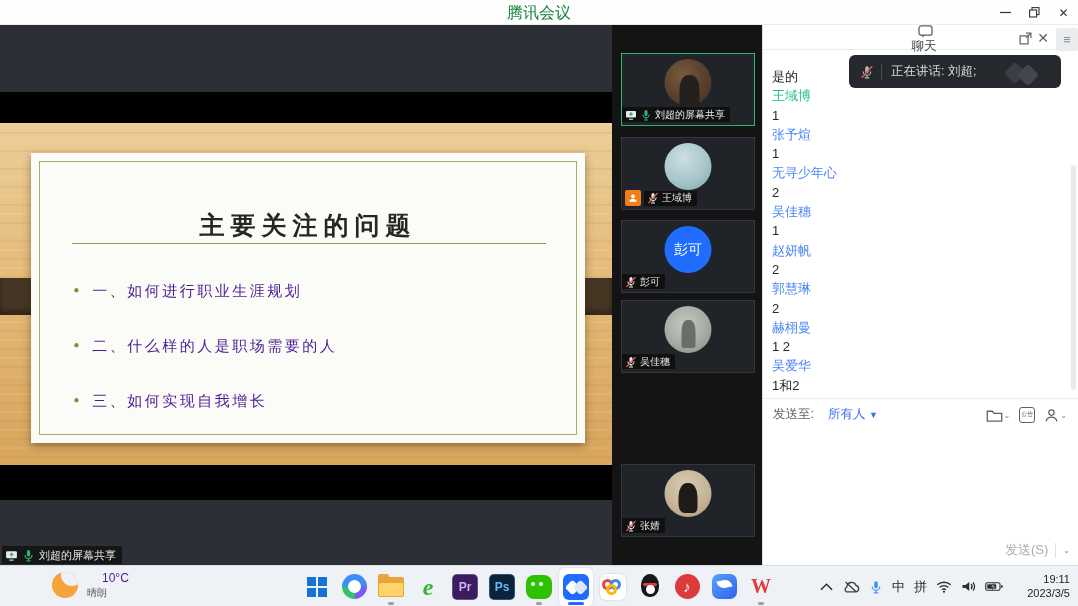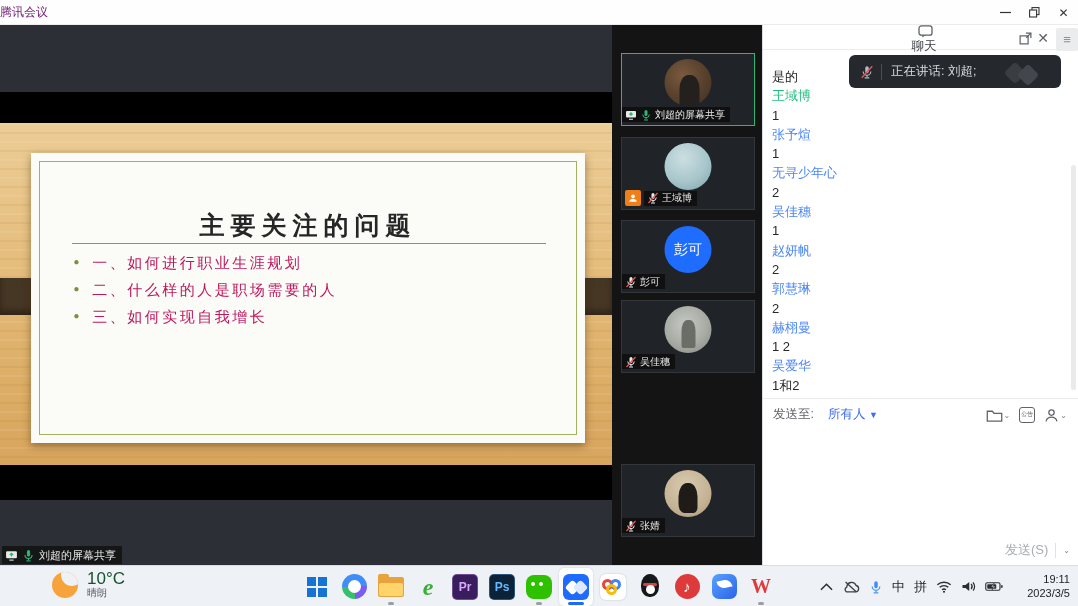--- a/index.html
+++ b/index.html
@@ -4,21 +4,21 @@
 <style>
   * { margin:0; padding:0; box-sizing:border-box; }
   html,body { width:1078px; height:606px; overflow:hidden; background:#000;
     font-family:"Liberation Sans","DejaVu Sans",sans-serif; }
   .window { position:absolute; left:0; top:0; width:1078px; height:606px; background:#fff; }
 
   
   .titlebar { position:absolute; left:0; top:0; width:1078px; height:25px; background:#fefefe;
     border-bottom:1px solid #ececec; }
   .titlebar .title { position:absolute; left:0; right:0; top:0; height:25px; line-height:25px;
-    text-align:left; font-size:12px; color:#701a75; }
+    text-align:center; font-size:16px; color:#15803d; }
   .win-controls { position:absolute; right:0; top:0; height:25px; display:flex; }
   .win-btn { width:29px; height:25px; display:flex; align-items:center; justify-content:center;
     color:#333; font-size:12px; cursor:default; }
 
   
   .main { position:absolute; left:0; top:25px; width:1078px; height:540px; }
   .share-area { position:absolute; left:0; top:0; width:612px; height:540px; background:#2c3036; }
   .band { position:absolute; left:0; width:612px; }
   .b-gray-top { top:0; height:67px; background:#2c3036; }
   .b-black-top { top:67px; height:31px; background:#000; }
@@ -37,21 +37,21 @@
   .slide-card { position:absolute; left:31px; top:128px; width:554px; height:290px; z-index:3;
     background:#fbfbf8; box-shadow:0 3px 8px rgba(60,35,5,.45); }
   .slide-inner { position:absolute; inset:8px; border:1px solid #a3b163; }
   .slide-title { position:absolute; left:0; right:0; top:34px; text-align:center;
     font-family:"DejaVu Serif","Liberation Serif",serif; font-weight:bold;
     font-size:25px; letter-spacing:6px; color:#262626;margin-top:22px; }
   .slide-line { position:absolute; left:41px; right:39px; top:90px; height:0;
     border-top:1px solid #8a9a4b; }
   .slide-bullets { position:absolute; left:41px; top:97px; list-style:none; }
   .slide-bullets li { font-family:"DejaVu Serif","Liberation Serif",serif; font-size:15px;
-    letter-spacing:2.5px; color:#be185d; line-height:27px; }
+    letter-spacing:2.5px; color:#4c1d95; line-height:27px;margin-top:28px; }
   .slide-bullets li::before { content:"•"; color:#7d8f3c; margin-right:9px; font-size:15px; }
 
   .share-badge { position:absolute; left:2px; top:521px; height:18px; z-index:4;
     background:rgba(18,18,18,.88); display:flex; align-items:center; gap:4px; padding:0 6px 0 3px; }
   .share-badge span { color:#e8e8e8; font-size:11px; }
 
   
   .participants { position:absolute; left:612px; top:0; width:150px; height:540px; background:#141414; }
   .tile { position:absolute; left:9px; width:134px; height:73px; background:#202327;
     border:1px solid #33373c; }
@@ -120,21 +120,21 @@
   .send-row .sb { font-size:13px; color:#a9adb3; }
   .send-row .sep { width:1px; height:15px; background:#dfe2e6; }
 
   
   .taskbar { position:absolute; left:0; top:565px; width:1078px; height:41px; background:#eef1f6;
     border-top:1px solid #d9dde2; }
   .weather { position:absolute; left:52px; top:5px; display:flex; align-items:center; gap:9px; }
   .moon { width:26px; height:26px; border-radius:50%; background:#f6a33c; position:relative; overflow:hidden; }
   .moon::after { content:""; position:absolute; left:9px; top:-8px; width:22px; height:22px;
     border-radius:50%; background:#eef1f6; }
-  .wtxt .t1 { font-size:17px; color:#14532d; line-height:15px; }
+  .wtxt .t1 { font-size:12px; color:#4c1d95; line-height:15px;margin-left:15px; }
   .wtxt .t2 { font-size:10px; color:#5c6166; line-height:13px; }
   .apps { position:absolute; left:300px; top:0; height:41px; display:flex; gap:3px; align-items:center; }
   .app { width:34px; height:38px; position:relative; display:flex; align-items:center;
     justify-content:center; border-radius:5px; }
   .app.active { background:#fdfdfd; box-shadow:0 0 2px rgba(0,0,0,.18); }
   .app .run { position:absolute; bottom:1px; left:50%; transform:translateX(-50%); width:6px; height:3px;
     border-radius:2px; background:#9aa0a6; }
   .app .run.act { width:16px; background:#1f6bff; }
   .win-logo { width:20px; height:20px; display:grid; grid-template-columns:9px 9px; grid-gap:2px; }
   .win-logo i { background:#1573d6; width:9px; height:9px; display:block; }

